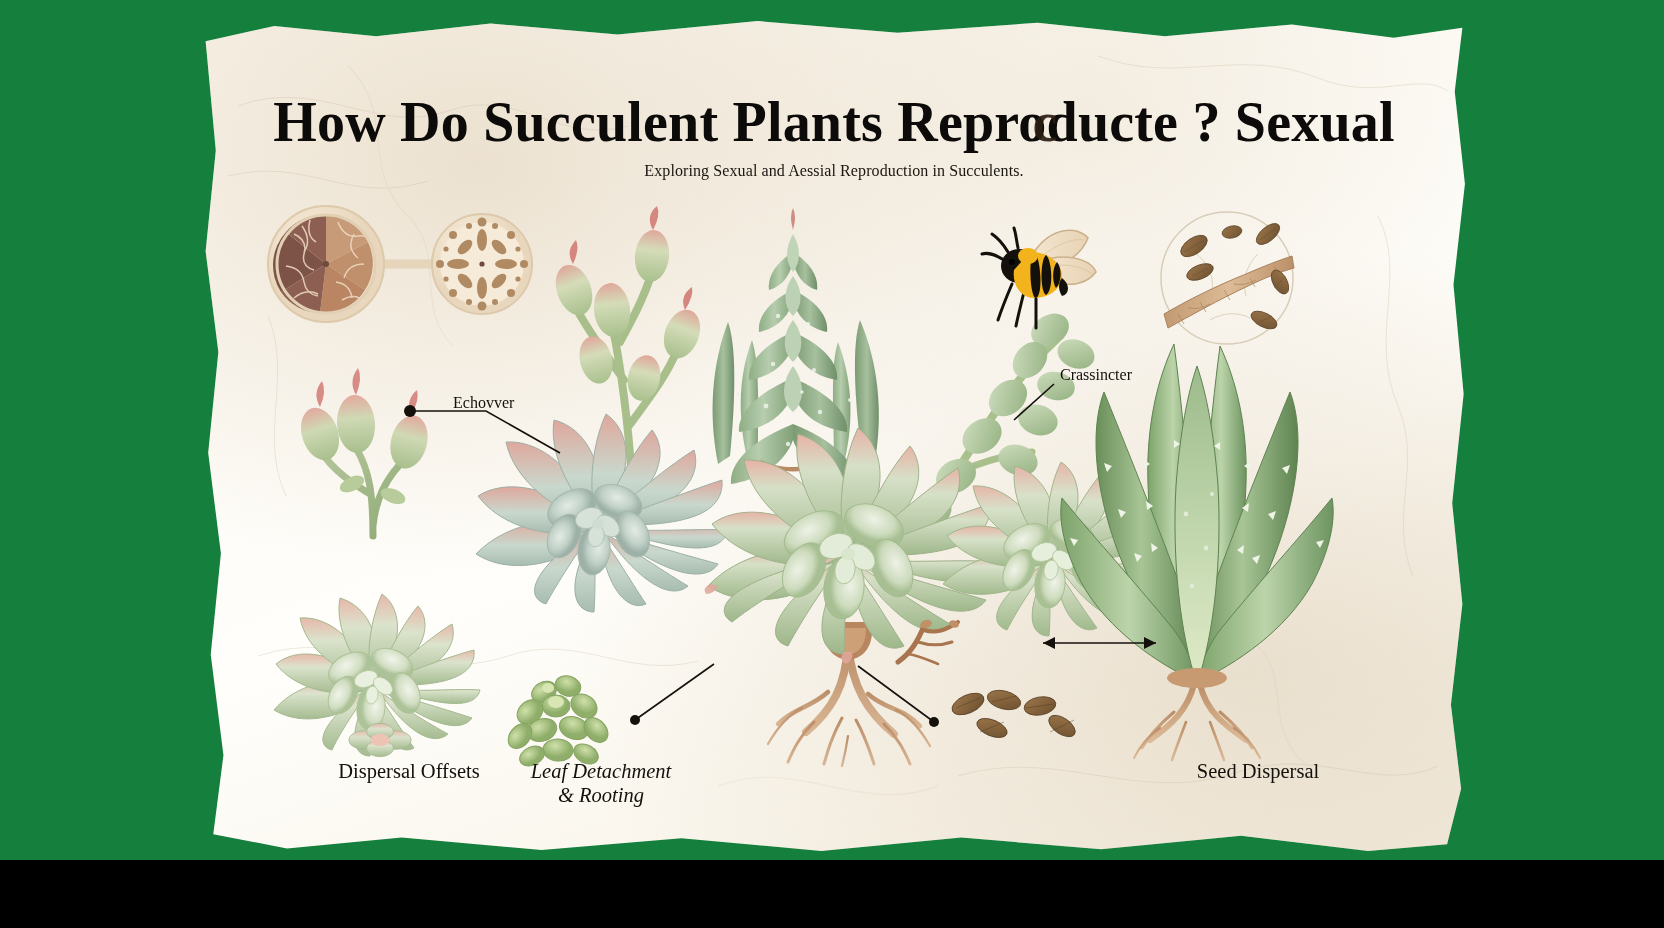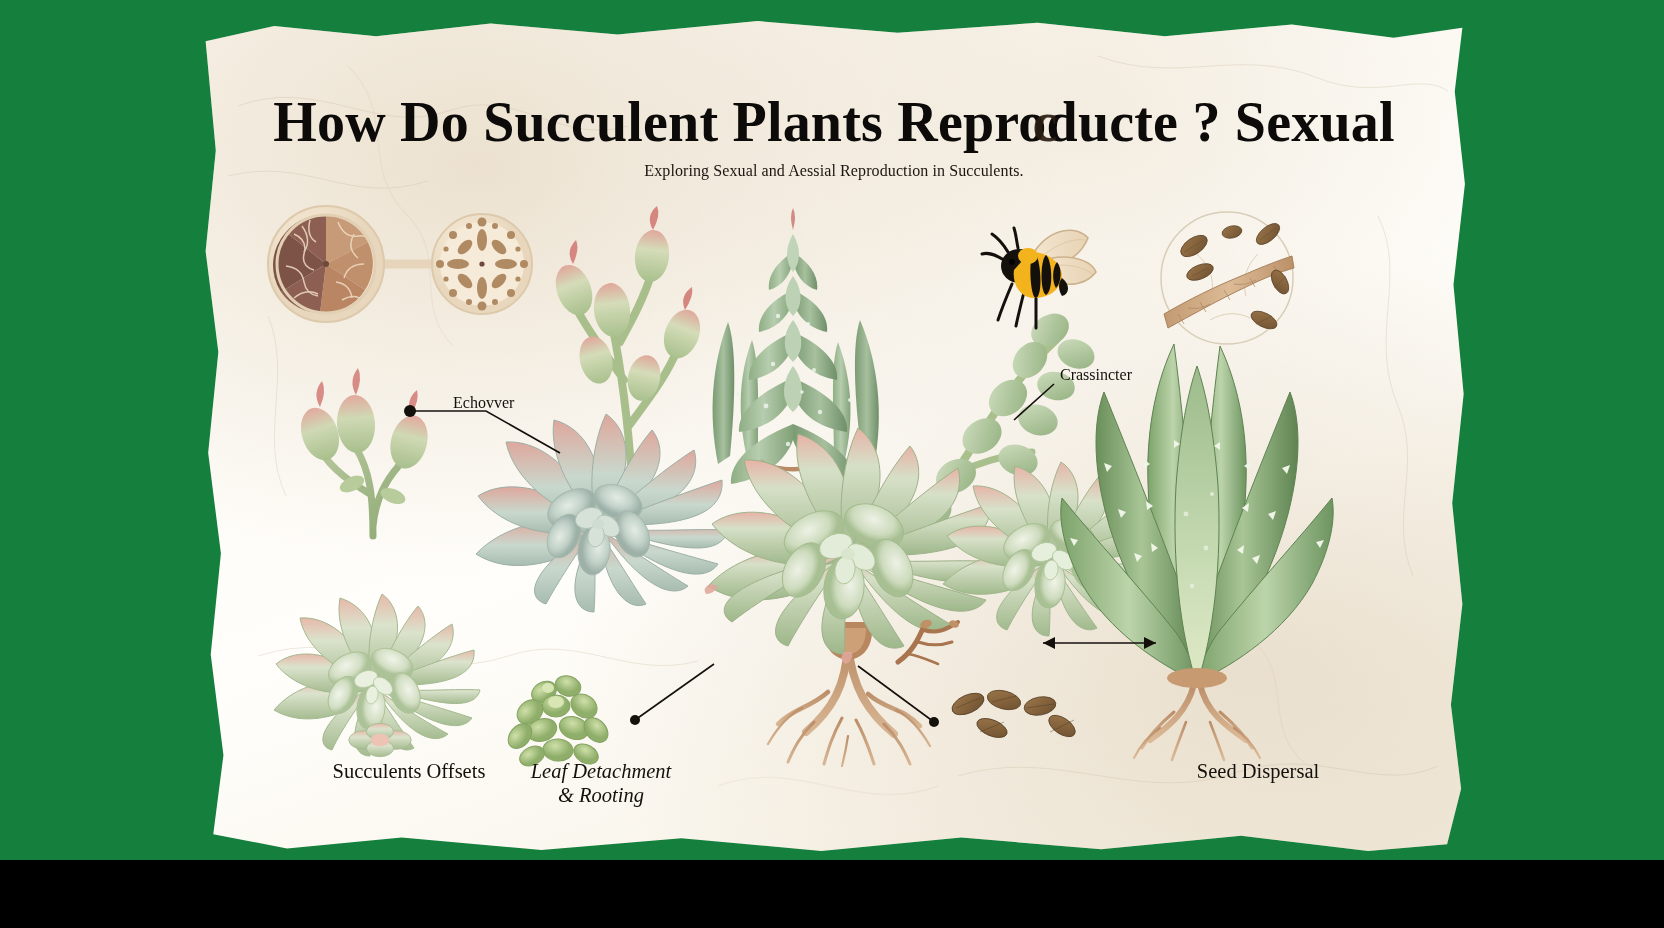--- a/index.html
+++ b/index.html
@@ -749,21 +749,21 @@
         <circle cx="736" cy="706" r="5"></circle>
         <path d="M845 627 l12 -6 l0 12 Z"></path>
         <path d="M958 627 l-12 -6 l0 12 Z"></path>
       </g>
     </svg>
 
     <div class="callout" style="left:233px;top:378px;margin-left:22px;">Echovver</div>
     <div class="callout" style="left:862px;top:350px;">Crassincter</div>
 
     <div class="cap" style="left:96px;top:744px;width:230px;">
-      <div>Succulents Offsets</div>
+      <div>Dispersal Offsets</div>
     </div>
     <div class="cap" style="left:288px;top:744px;width:230px;font-style:italic;">
       <div>Leaf Detachment</div>
       <div>&amp; Rooting</div>
     </div>
     <div class="cap" style="left:940px;top:744px;width:240px;">
       <div>Seed Dispersal</div>
     </div>
 
   </div>

